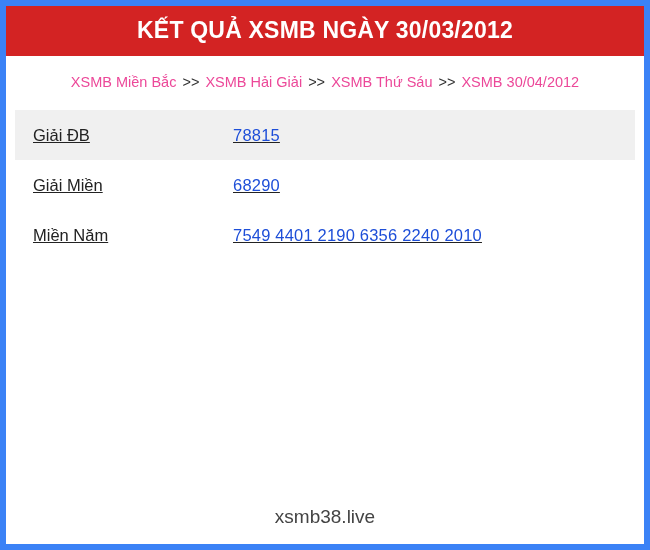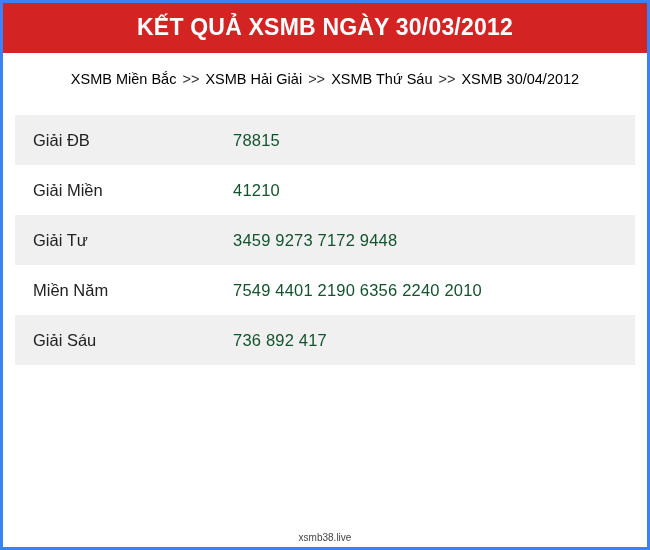--- a/index.html
+++ b/index.html
@@ -11,21 +11,21 @@
     height: 550px;
     background: #ffffff;
     font-family: "Liberation Sans", sans-serif;
     color: #222222;
     overflow: hidden;
   }
   .page {
     width: 650px;
     height: 550px;
     box-sizing: border-box;
-    border: 3px solid #3b82f6;
+    border: 6px solid #3b82f6;
     background: #ffffff;
     display: flex;
     flex-direction: column;
   }
   .header {
     background: #d32323;
     color: #ffffff;
     text-align: center;
     padding: 12px 10px 13px 10px;
     font-size: 23px;
@@ -34,56 +34,57 @@
     line-height: 1.1;
   }
   .breadcrumb {
     padding: 18px 14px 16px 14px;
     font-size: 14.5px;
     color: #333333;
     text-align: center;
     white-space: nowrap;
   }
   .breadcrumb .crumb {
-    color: #000000;
+    color: #ec4899;
   }
   .breadcrumb .sep {
     color: #333333;
     padding: 0 2px;
   }
   .results {
     width: 620px;
-    margin: 12px auto;
+    margin: 4px auto;
     border-collapse: collapse;
     table-layout: fixed;
+    text-decoration: underline;
   }
   .results tr.row-alt td {
     background: #f0f0f0;
   }
   .results td {
     padding: 14px 0 14px 0;
     font-size: 16.5px;
     vertical-align: middle;
     height: 22px;
   }
   .results td.prize-name {
     width: 200px;
     padding-left: 18px;
     color: #222222;
   }
   .results td.prize-numbers {
-    color: #14532d;
+    color: #1d4ed8;
     letter-spacing: 0.2px;
   }
   .footer {
     margin-top: auto;
     text-align: center;
-    font-size: 10px;
+    font-size: 19px;
     color: #444444;
-    padding-bottom: 4px;
+    padding-bottom: 16px;
   }
 </style>
 </head>
 <body>
 
 <div class="page">
 
   <div class="header">
     <span>KẾT QUẢ XSMB NGÀY 30/03/2012</span>
   </div>
@@ -99,33 +100,25 @@
   </div>
 
   <table class="results">
     <tbody>
       <tr class="row-alt">
         <td class="prize-name">Giải ĐB</td>
         <td class="prize-numbers">78815</td>
       </tr>
       <tr>
         <td class="prize-name">Giải Miền</td>
-        <td class="prize-numbers">41210</td>
-      </tr>
-      <tr class="row-alt">
-        <td class="prize-name">Giải Tư</td>
-        <td class="prize-numbers">3459 9273 7172 9448</td>
+        <td class="prize-numbers">68290</td>
       </tr>
       <tr>
         <td class="prize-name">Miền Năm</td>
         <td class="prize-numbers">7549 4401 2190 6356 2240 2010</td>
-      </tr>
-      <tr class="row-alt">
-        <td class="prize-name">Giải Sáu</td>
-        <td class="prize-numbers">736 892 417</td>
       </tr>
     </tbody>
   </table>
 
   <div class="footer">
     <span>xsmb38.live</span>
   </div>
 
 </div>
 

